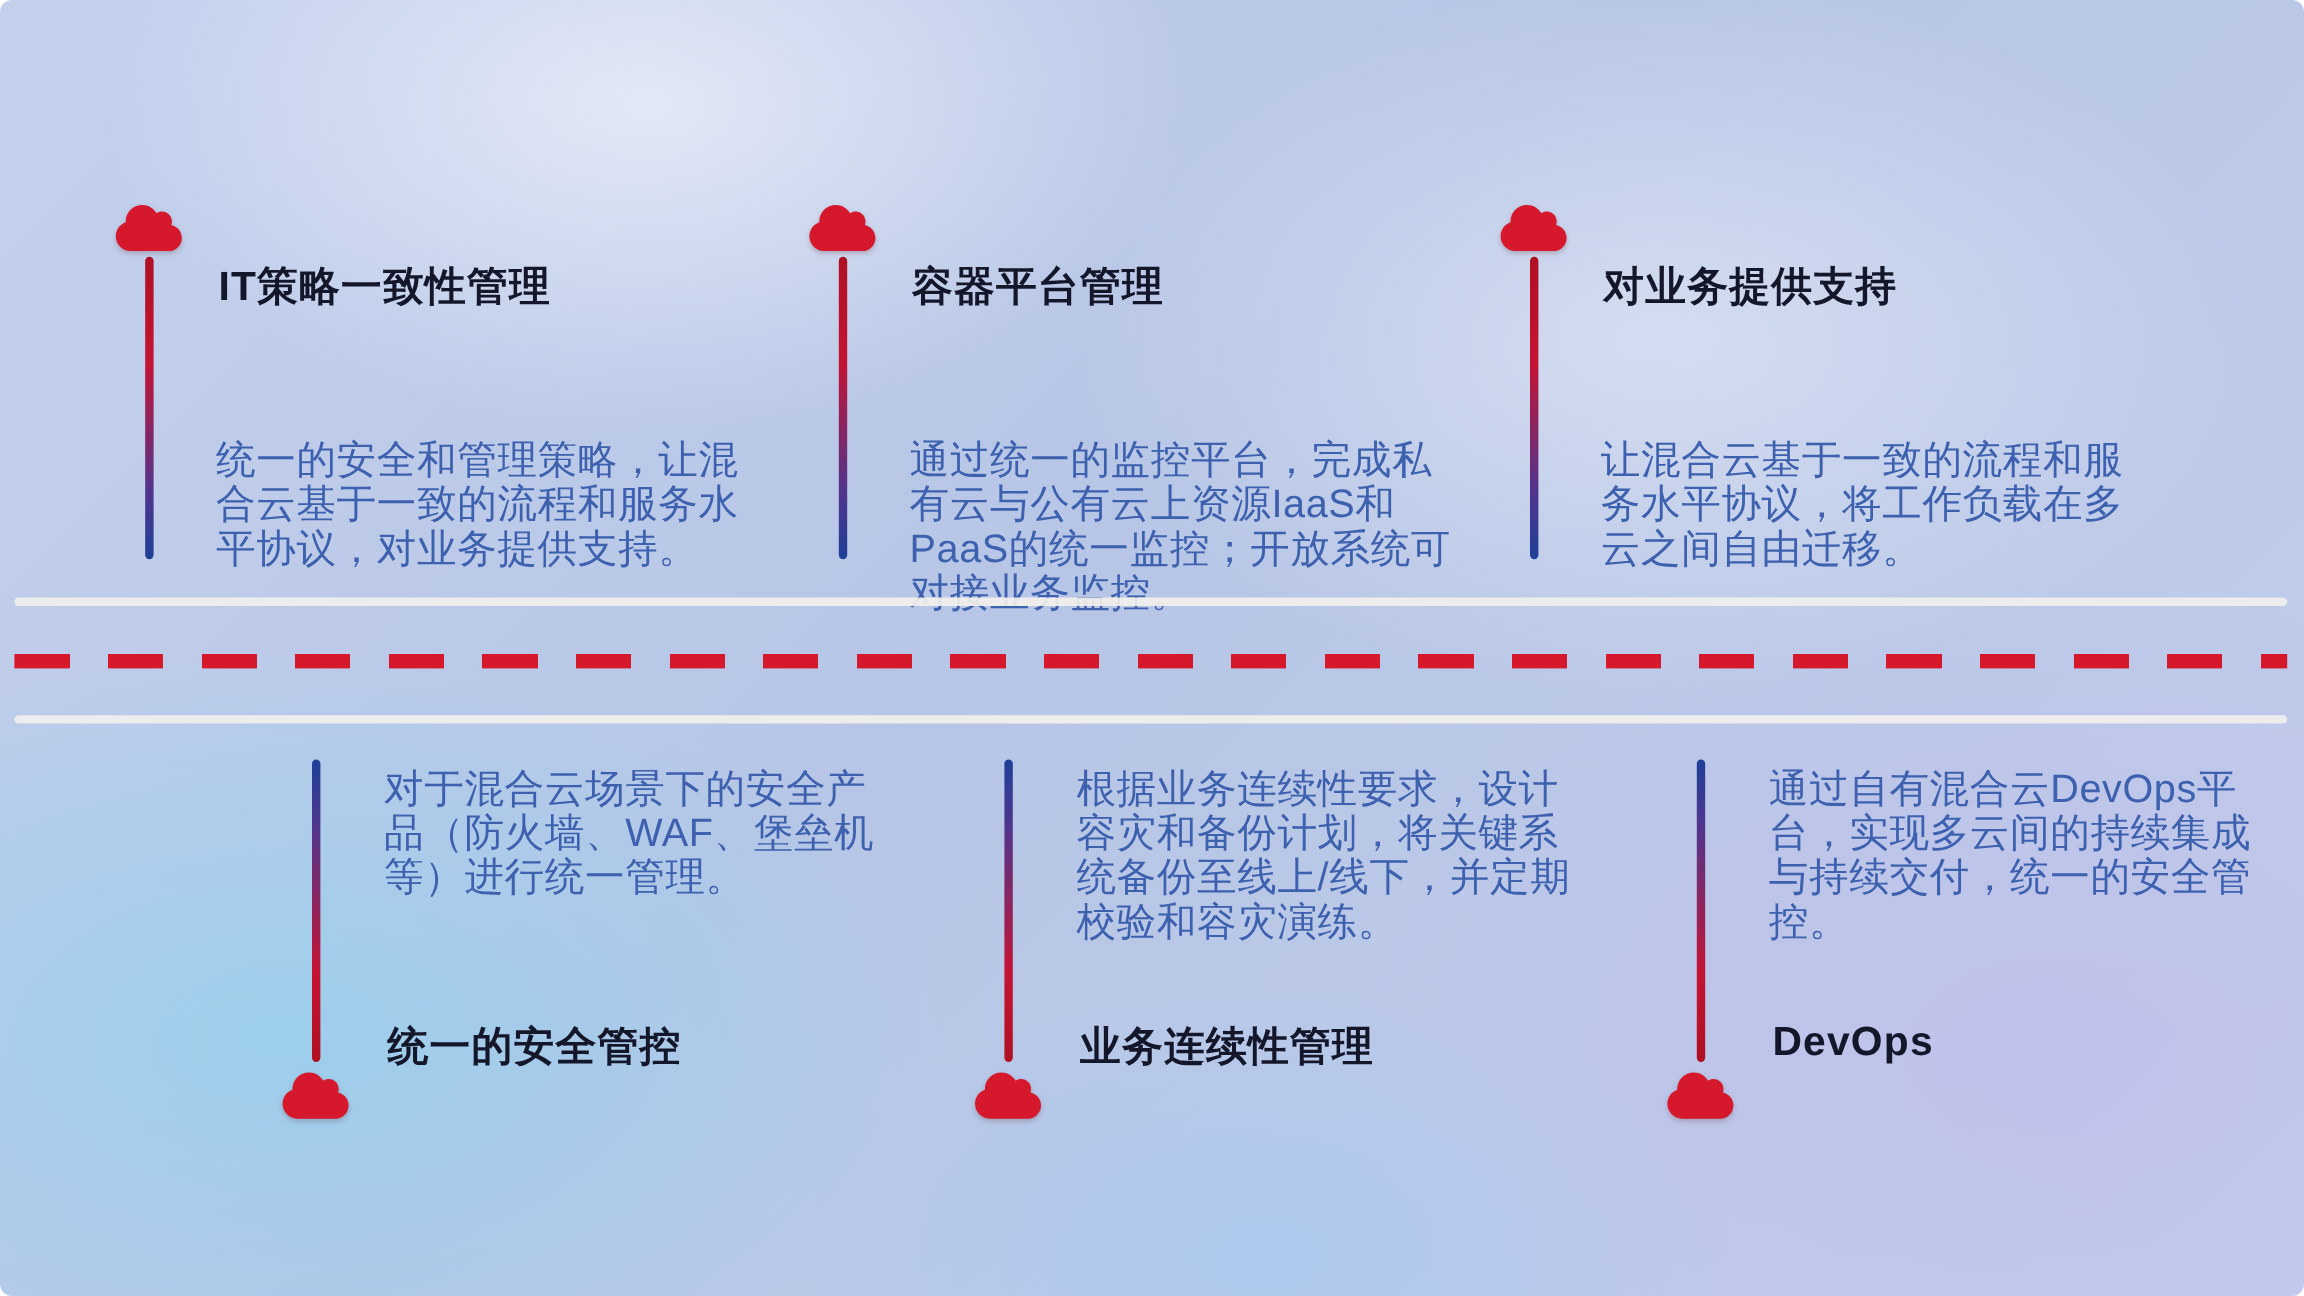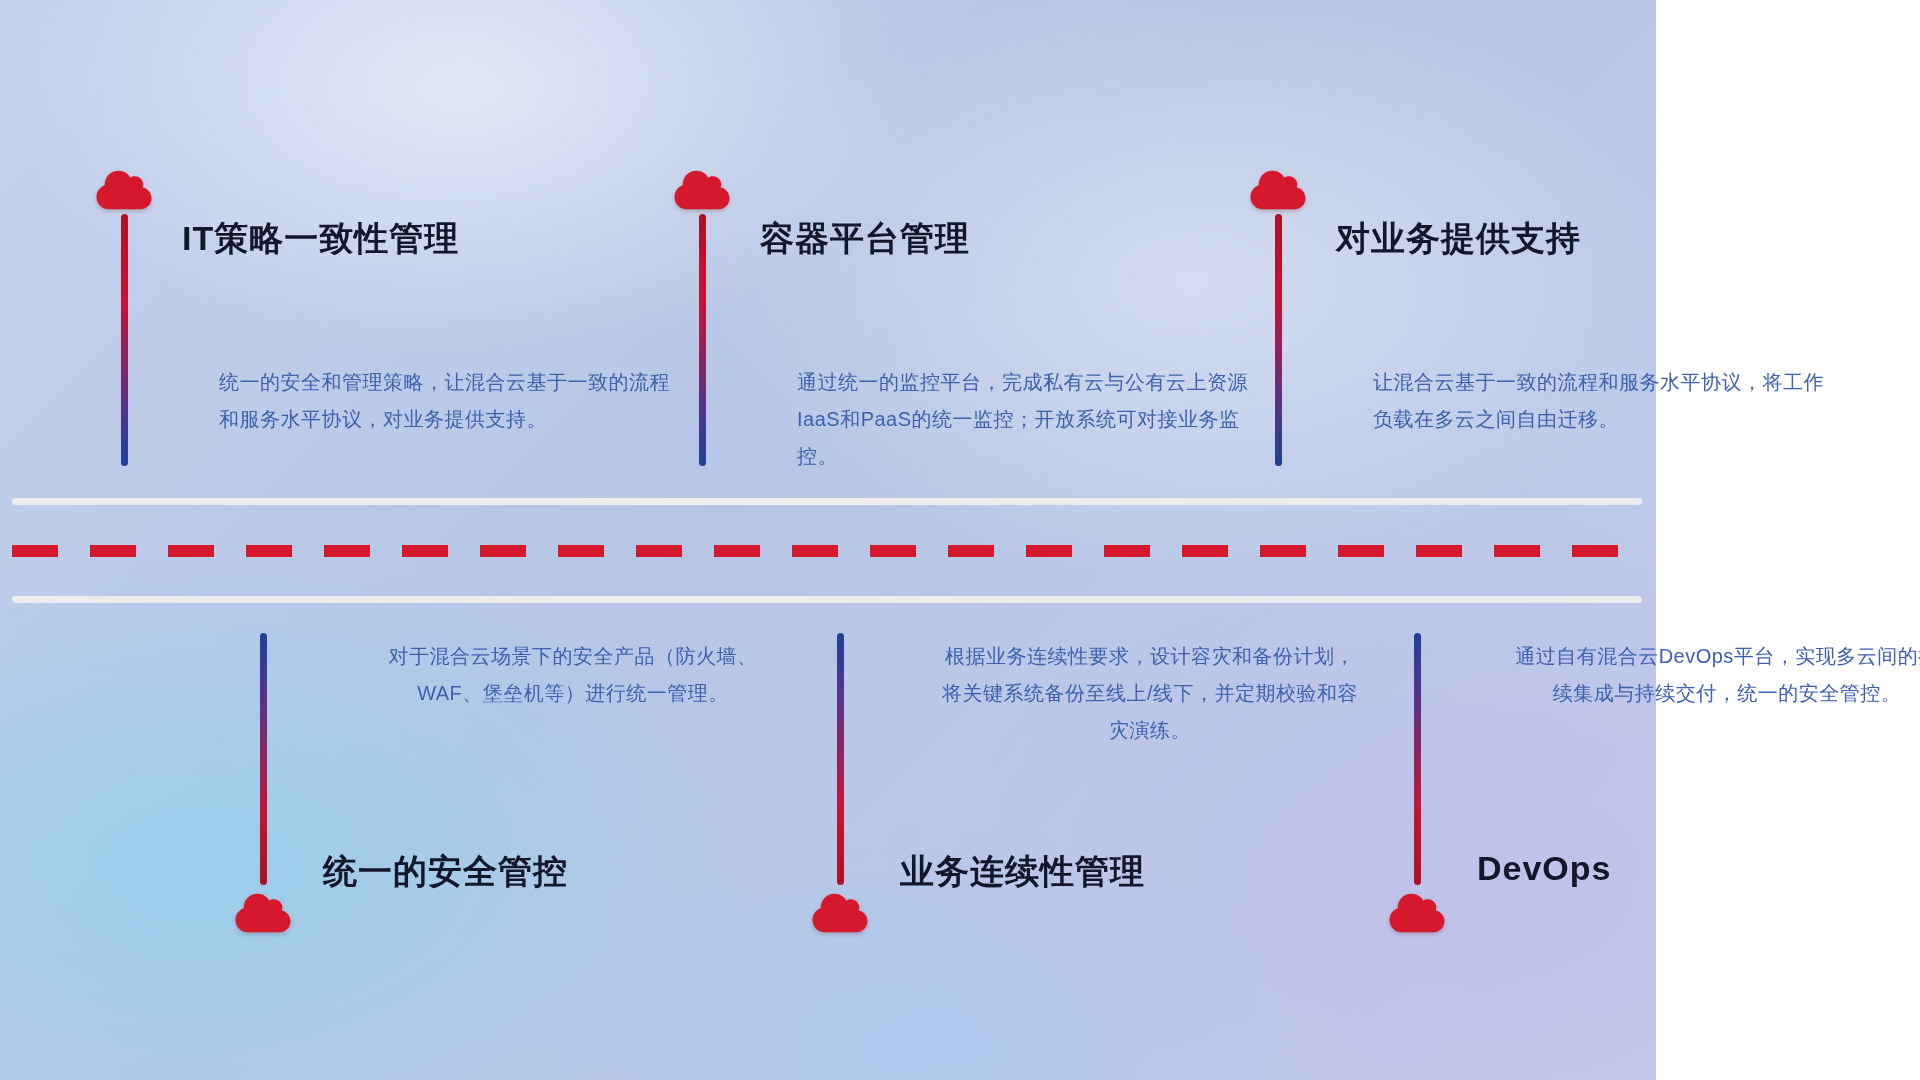--- a/index.html
+++ b/index.html
@@ -1,27 +1,28 @@
 <!DOCTYPE html>
 <html style="--cloud-red: #d5182b; --line-red: #b01022; --line-blue: #1e4098; --dash-red: #d5182b; --divider-white: #f2f0ed; --title-color: #14162a; --description-color: #3d61ae;"><head>
 <meta charset="utf-8">
 <style>
   * { margin:0; padding:0; box-sizing:border-box; }
   html, body { width:1920px; height:1080px; overflow:hidden; }
   body { font-family: "Liberation Sans", "DejaVu Sans", sans-serif; }
 
   .stage {
-    position:relative; width:1656px; height:1080px;
+    position:relative; width:1920px; height:1080px;
     background:
       radial-gradient(900px 520px at 12% 80%, rgba(120,215,242,0.45), transparent 62%),
       radial-gradient(700px 420px at 28% 8%,  rgba(255,255,255,0.55), transparent 65%),
       radial-gradient(820px 500px at 72% 26%, rgba(255,255,255,0.38), transparent 60%),
       radial-gradient(950px 620px at 90% 82%, rgba(190,175,235,0.35), transparent 65%),
       radial-gradient(650px 380px at 55% 97%, rgba(150,200,245,0.40), transparent 60%),
       linear-gradient(135deg, #c4d1ed 0%, #b7c6e6 45%, #c2cdeb 100%);
+    border-radius: 10px;
   }
 
   
   .col { position:absolute; }
   .col .stem {
     position:absolute; width:7px; left:-3.5px; border-radius:4px;
   }
   .col-top .stem {
     top:46px; height:252px;
     background:linear-gradient(180deg, var(--line-red,#b01022) 0%, #c41434 35%, #50358e 78%, var(--line-blue,#1e4098) 100%);
@@ -36,25 +37,25 @@
   .col .cloud svg { width:100%; height:100%; display:block; filter:drop-shadow(0 2px 2px rgba(90,20,30,0.25)); }
 
   .col .title {
     position:absolute; font-size:34px; font-weight:700;
     color:var(--title-color,#14162a); white-space:nowrap; letter-spacing:1px;
   }
   .col-top .title { left:58px; top:48px; }
   .col-bottom .title { left:60px; top:216px; }
 
   .col .desc {
-    position:absolute; font-size:20px; line-height:37px;
-    color:var(--description-color,#3d61ae); letter-spacing:0.5px;margin-left:39px;
+    position:absolute; font-size:33px; line-height:37px;
+    color:var(--description-color,#3d61ae); letter-spacing:0.5px;
   }
   .col-top .desc { left:56px; top:196px; width:452px; }
-  .col-bottom .desc { left:57px; top:5px; width:428px;text-align:center; }
+  .col-bottom .desc { left:57px; top:5px; width:428px; }
 
   
   #col-t0 { left:124px;  top:168px; }
   #col-t1 { left:702px;  top:168px; }
   #col-t2 { left:1278px; top:168px; }
   #col-b0 { left:263px;  top:633px; }
   #col-b1 { left:840px;  top:633px; }
   #col-b2 { left:1417px; top:633px; }
 
   

